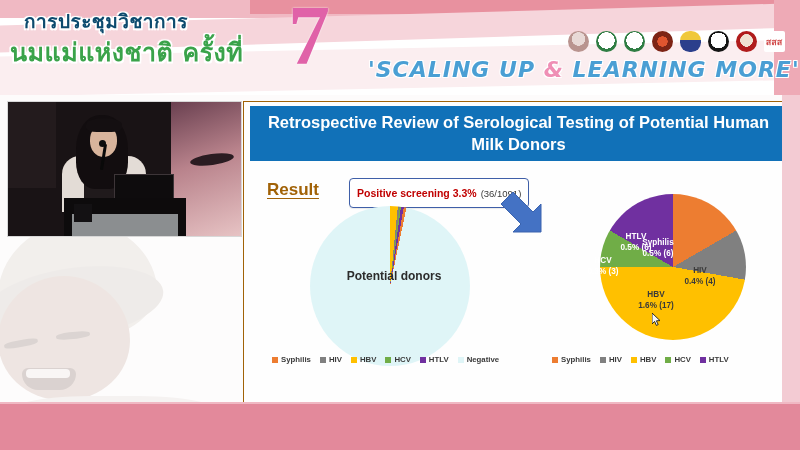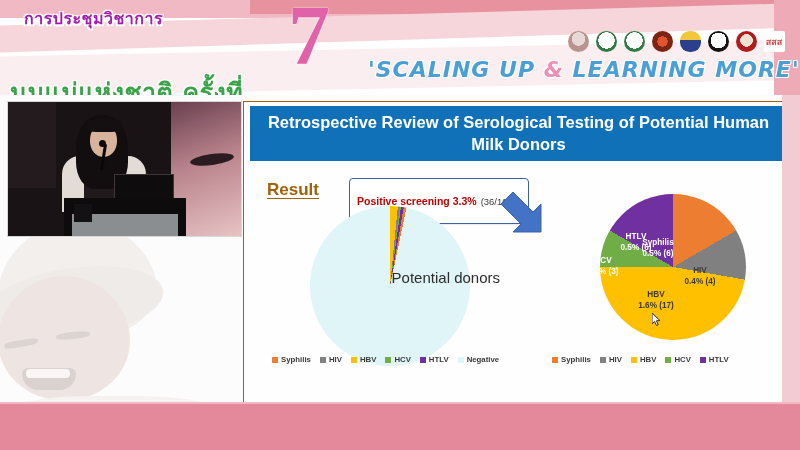--- a/index.html
+++ b/index.html
@@ -45,31 +45,30 @@
   .hdr-band-top{position:absolute;left:0;top:0;width:800px;height:18px;background:#f0b9c3;}
   .hdr-band-mid{position:absolute;left:-40px;top:14px;width:900px;height:30px;background:#f6d5db;transform:rotate(-1.6deg);}
   .hdr-band-pink{position:absolute;left:250px;top:0;width:560px;height:14px;background:#e8919f;}
   .hdr-band-low{position:absolute;left:-60px;top:40px;width:920px;height:26px;background:#ffffff;transform:rotate(-1.8deg);}
   .hdr-band-r{position:absolute;right:0;top:0;width:26px;height:95px;background:#eeaab6;}
   .hdr-swoosh{position:absolute;left:-30px;top:48px;width:880px;height:40px;background:#fbeef0;transform:rotate(-1.2deg);}
 
   .thai-line1{
     position:absolute;left:24px;top:6px;
     font-family:"DejaVu Sans","Liberation Sans",sans-serif;
-    font-size:16px;font-weight:bold;color:#a21caf;letter-spacing:.5px;
+    font-size:19px;font-weight:bold;color:#0c4a6e;letter-spacing:.5px;
     text-shadow:-1.5px -1.5px 0 #fff,1.5px -1.5px 0 #fff,-1.5px 1.5px 0 #fff,1.5px 1.5px 0 #fff,0 0 3px #fff;
     white-space:nowrap;
   }
   .thai-line2{
     position:absolute;left:10px;top:32px;
     font-family:"DejaVu Sans","Liberation Sans",sans-serif;
     font-size:25px;font-weight:bold;color:#3aa34a;letter-spacing:.5px;
     text-shadow:-1.5px -1.5px 0 #fff,1.5px -1.5px 0 #fff,-1.5px 1.5px 0 #fff,1.5px 1.5px 0 #fff,0 0 3px #fff;
     white-space:nowrap;
-    margin-top:40px;
   }
   .thai-date{
     position:absolute;left:72px;top:62px;
     font-family:"DejaVu Sans","Liberation Sans",sans-serif;
     font-size:18px;font-weight:bold;color:#1f2b35;white-space:nowrap;
   }
   .big-seven{
     position:absolute;left:288px;top:-6px;
     font-family:"Liberation Serif","DejaVu Serif",serif;
     font-size:84px;font-weight:bold;color:#e062a8;line-height:1;
@@ -111,21 +110,21 @@
   .slide-title{
     position:absolute;left:6px;top:4px;width:537px;height:55px;background:#1171b8;
     color:#ffffff;display:flex;align-items:center;justify-content:center;text-align:center;
     font-size:16.5px;font-weight:bold;line-height:1.28;padding:0 10px;box-sizing:border-box;
   }
   .result-label{
     position:absolute;left:23px;top:78px;font-size:17px;font-weight:bold;color:#a16207;
     text-decoration:underline;text-underline-offset:3px;
   }
   .callout{
-    position:absolute;left:105px;top:76px;height:20px;padding:12px 7px;
+    position:absolute;left:105px;top:76px;height:20px;padding:4px 7px;
     border:1.4px solid #3f5fa8;border-radius:4px;background:#ffffff;
     display:flex;align-items:center;gap:4px;white-space:nowrap;box-shadow:0 1px 1px rgba(0,0,0,.08);
   }
   .callout .pct{font-size:10.5px;font-weight:bold;color:#c00000;}
   .callout .frac{font-size:9.5px;color:#3a3a3a;}
 
   .arrow-blue{position:absolute;left:255px;top:88px;width:46px;height:46px;}
 
   .pie-left-wrap{position:absolute;left:44px;top:104px;width:212px;height:160px;}
   .pie-left{
@@ -133,22 +132,22 @@
     background:
       conic-gradient(from 0deg,
         #ffc000 0deg 5.6deg,
         #808080 5.6deg 6.9deg,
         #70ad47 6.9deg 7.9deg,
         #7030a0 7.9deg 9.9deg,
         #ed7d31 9.9deg 11.9deg,
         #dff5f7 11.9deg 360deg);
   }
   .pie-left-label{
-    position:absolute;left:0;top:62px;width:212px;text-align:right;
-    font-size:15px;font-weight:normal;color:#2c2c2c;line-height:1.35;
+    position:absolute;left:0;top:62px;width:212px;text-align:center;
+    font-size:12px;font-weight:bold;color:#2c2c2c;line-height:1.35;
   }
 
   .pie-right-title{
     position:absolute;left:318px;top:73px;width:225px;text-align:center;
     font-size:12.5px;font-weight:bold;color:#2f2f2f;
   }
   .pie-right-wrap{position:absolute;left:334px;top:92px;width:190px;height:168px;}
   .pie-right{
     position:absolute;left:22px;top:0;width:146px;height:146px;border-radius:50%;
     background:

